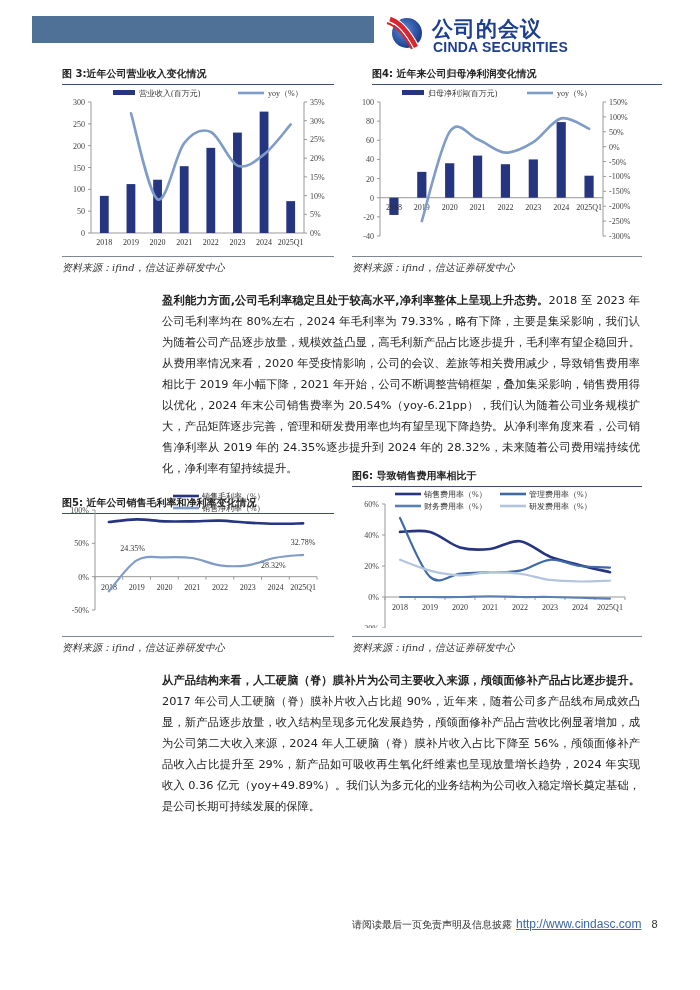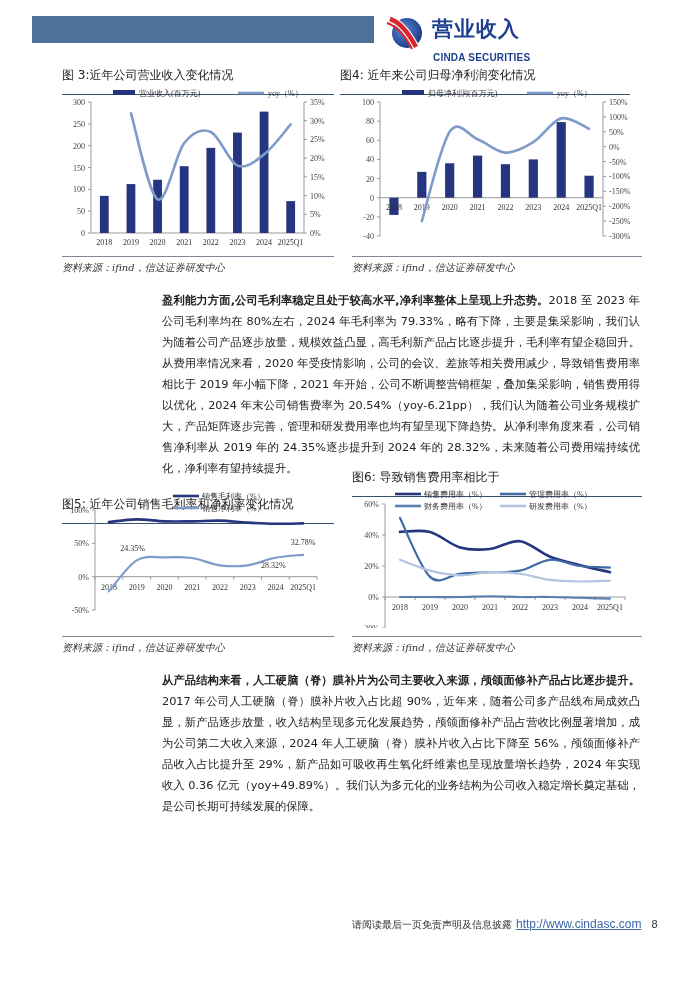--- a/index.html
+++ b/index.html
@@ -1,23 +1,23 @@
 <!DOCTYPE html>
 <html><head>
 <meta charset="utf-8">
 <style>
   html,body{margin:0;padding:0;background:#fff;}
   body{width:700px;height:990px;position:relative;overflow:hidden;font-family:"DejaVu Serif",serif;color:#222;}
   .header-bar{position:absolute;left:32px;top:16px;width:342px;height:27px;background:#4f7097;}
   .logo{position:absolute;left:386px;top:14px;width:300px;height:36px;}
   .logo-mark{position:absolute;left:0;top:0;width:38px;height:36px;}
   .logo-cn{position:absolute;left:46px;top:1px;font-family:"DejaVu Sans",sans-serif;font-weight:bold;font-size:21px;color:#1d3f8f;letter-spacing:1px;}
-  .logo-en{position:absolute;left:47px;top:38px;font-family:"Liberation Sans",sans-serif;font-weight:bold;font-size:10px;color:#1d3f8f;letter-spacing:.2px;}
+  .logo-en{position:absolute;left:47px;top:25px;font-family:"Liberation Sans",sans-serif;font-weight:bold;font-size:14px;color:#1d3f8f;letter-spacing:.2px;}
   .fig{position:absolute;}
-  .fig-title{font-family:"DejaVu Sans",sans-serif;font-weight:normal;font-size:12px;color:#222;padding-bottom:10px;border-bottom:1.2px solid #3b4f6e;white-space:nowrap;}
+  .fig-title{font-family:"DejaVu Sans",sans-serif;font-weight:bold;font-size:10px;color:#222;padding-bottom:3px;border-bottom:1.2px solid #3b4f6e;white-space:nowrap;}
   .fig-source{position:absolute;font-family:"DejaVu Serif",serif;font-style:italic;font-size:10px;color:#333;border-top:1.5px solid #7d8798;padding-top:4px;white-space:nowrap;}
   svg text{font-family:"Liberation Serif",serif;}
   .para{position:absolute;left:162px;width:478px;font-family:"DejaVu Sans",sans-serif;font-size:11.3px;line-height:21px;text-align:justify;color:#222;}
   .para b{font-weight:bold;}
   .footer{position:absolute;top:917px;left:352px;font-family:"DejaVu Sans",sans-serif;font-size:10px;color:#333;white-space:nowrap;}
   .footer a{color:#3a67a8;text-decoration:underline;font-family:Liberation Sans, sans-serif;font-size:12px;margin-left:4px;}
   .footer .pg{font-family:"Liberation Sans",sans-serif;font-size:11px;margin-left:10px;}
 </style>
 </head>
 <body>
@@ -29,21 +29,21 @@
       <radialGradient id="gl" cx="40%" cy="40%" r="60%">
         <stop offset="0" stop-color="#5d8bd6"></stop>
           <stop offset="1" stop-color="#1b3d8c"></stop>
       </radialGradient>
     </defs>
     <circle cx="21" cy="19" r="15" fill="url(#gl)"></circle>
     <path d="M4 5 C14 8 22 18 30 33" stroke="#fff" stroke-width="7" fill="none"></path>
     <path d="M4 5 C14 8 22 18 30 33" stroke="#d8262e" stroke-width="4.5" fill="none"></path>
     <path d="M1 9 C11 12 19 22 26 35" stroke="#d8262e" stroke-width="2" fill="none"></path>
   </svg>
-  <div class="logo-cn">营业收入</div>
+  <div class="logo-cn">公司的会议</div>
   <div class="logo-en">CINDA SECURITIES</div>
 </div>
 
 <div class="fig" style="left:62px;top:67px;width:272px;">
   <div class="fig-title">图 3:近年公司营业收入变化情况</div>
 </div>
 <svg id="chart-fig3" style="position:absolute;left:55px;top:88px;" width="285" height="160">
     <line x1="36" y1="14" x2="36" y2="145" stroke="#999" stroke-width="1"></line>
     <line x1="249" y1="14" x2="249" y2="145" stroke="#999" stroke-width="1"></line>
     <line x1="36" y1="145" x2="249" y2="145" stroke="#999" stroke-width="1"></line>
@@ -94,21 +94,21 @@
     <text x="209.0625" y="157" text-anchor="middle" font-size="8" fill="#333">2024</text>
     <text x="235.6875" y="157" text-anchor="middle" font-size="8" fill="#333">2025Q1</text>
     <path d="M75.9375 25.228571428571428 C80.375 39.576190476190476 93.6875 106.32380952380953 102.5625 111.31428571428572 C111.4375 116.3047619047619 120.3125 66.39999999999999 129.1875 55.171428571428564 C138.0625 43.942857142857136 146.9375 40.19999999999999 155.8125 43.942857142857136 C164.6875 47.68571428571428 173.5625 73.88571428571429 182.4375 77.62857142857143 C191.3125 81.37142857142858 200.1875 73.26190476190477 209.0625 66.4 C217.9375 59.538095238095245 231.25 41.44761904761905 235.6875 36.457142857142856" fill="none" stroke="#7f9cc8" stroke-width="2.6" stroke-linecap="round"></path>
     <rect x="58" y="2" width="22" height="5" fill="#26357f"></rect>
     <text x="84" y="8" font-size="8" fill="#333">营业收入(百万元)</text>
     <line x1="183" y1="5" x2="209" y2="5" stroke="#7f9cc8" stroke-width="2.6"></line>
     <text x="213" y="8" font-size="8" fill="#333">yoy（%）</text>
   </svg>
 <div class="fig-source" style="left:62px;top:256px;width:272px;">资料来源：ifind，信达证券研发中心</div>
 
-<div class="fig" style="left:340px;top:67px;width:290px;">
+<div class="fig" style="left:372px;top:67px;width:290px;">
   <div class="fig-title">图4: 近年来公司归母净利润变化情况</div>
 </div>
 <svg id="chart-fig4" style="position:absolute;left:345px;top:88px;" width="300" height="160">
     <line x1="35" y1="14" x2="35" y2="148" stroke="#999" stroke-width="1"></line>
     <line x1="258" y1="14" x2="258" y2="148" stroke="#999" stroke-width="1"></line>
     <line x1="35" y1="109.71428571428572" x2="258" y2="109.71428571428572" stroke="#999" stroke-width="1"></line>
     <line x1="32" y1="148" x2="35" y2="148" stroke="#999"></line>
     <text x="29" y="151" text-anchor="end" font-size="8" fill="#444">-40</text>
     <line x1="32" y1="128.85714285714286" x2="35" y2="128.85714285714286" stroke="#999"></line>
     <text x="29" y="131.85714285714286" text-anchor="end" font-size="8" fill="#444">-20</text>

